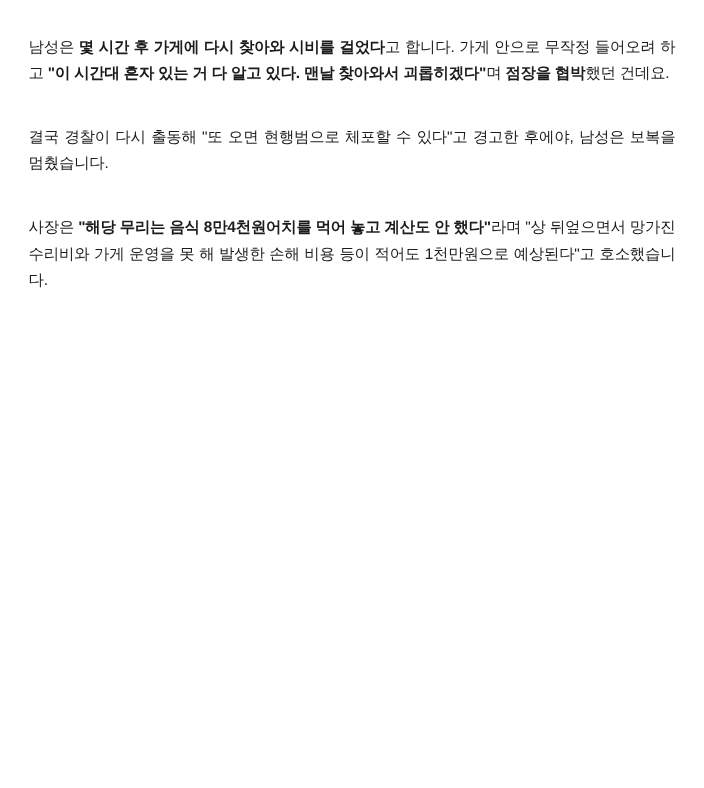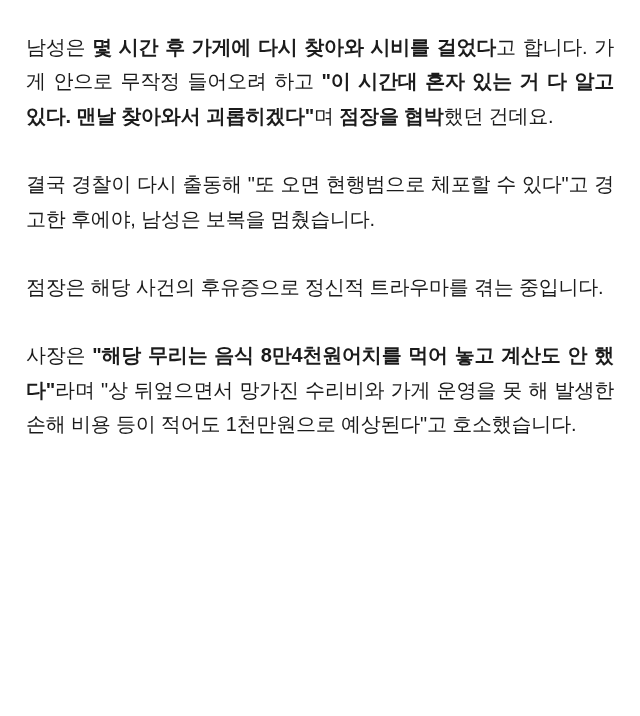--- a/index.html
+++ b/index.html
@@ -12,21 +12,21 @@
     height: 716px;
     font-family: "Liberation Sans", sans-serif;
     color: #1b1b1b;
     overflow: hidden;
   }
   #article {
     padding: 30px 26px 0 26px;
     box-sizing: border-box;
   }
   .para {
-    font-size: 20px;
+    font-size: 14px;
     line-height: 1.72;
     letter-spacing: -0.2px;
     word-break: break-word;
     margin: 0 0 34px 0;
     text-align: justify;
     text-justify: inter-character;
   }
   .para:last-child {
     margin-bottom: 0;
   }
@@ -36,15 +36,14 @@
   .n {
     font-weight: normal;
   }
 </style>
 </head>
 <body>
 
 <div id="article">
     <p class="para"><span class="n">남성은 </span><span class="b">몇 시간 후 가게에 다시 찾아와 시비를 걸었다</span><span class="n">고 합니다. 가게 안으로 무작정 들어오려 하고 </span><span class="b">"이 시간대 혼자 있는 거 다 알고 있다. 맨날 찾아와서 괴롭히겠다"</span><span class="n">며 </span><span class="b">점장을 협박</span><span class="n">했던 건데요.</span></p>
     <p class="para"><span class="n">결국 경찰이 다시 출동해 "또 오면 현행범으로 체포할 수 있다"고 경고한 후에야, 남성은 보복을 멈췄습니다.</span></p>
-    <p class="para"><span class="n">점장은 해당 사건의 후유증으로 정신적 트라우마를 겪는 중입니다.</span></p>
     <p class="para"><span class="n">사장은 </span><span class="b">"해당 무리는 음식 8만4천원어치를 먹어 놓고 계산도 안 했다"</span><span class="n">라며 "상 뒤엎으면서 망가진 수리비와 가게 운영을 못 해 발생한 손해 비용 등이 적어도 1천만원으로 예상된다"고 호소했습니다.</span></p>
   </div>
 
 </body></html>

